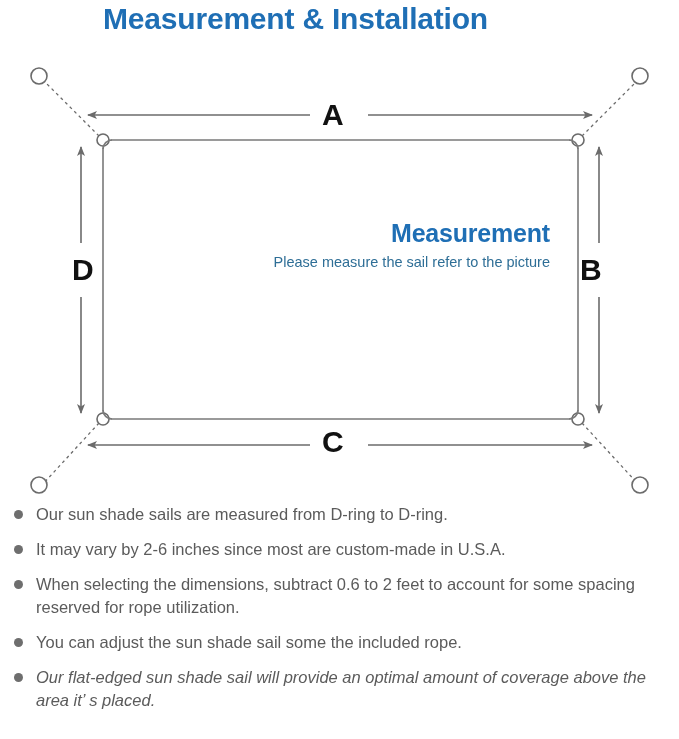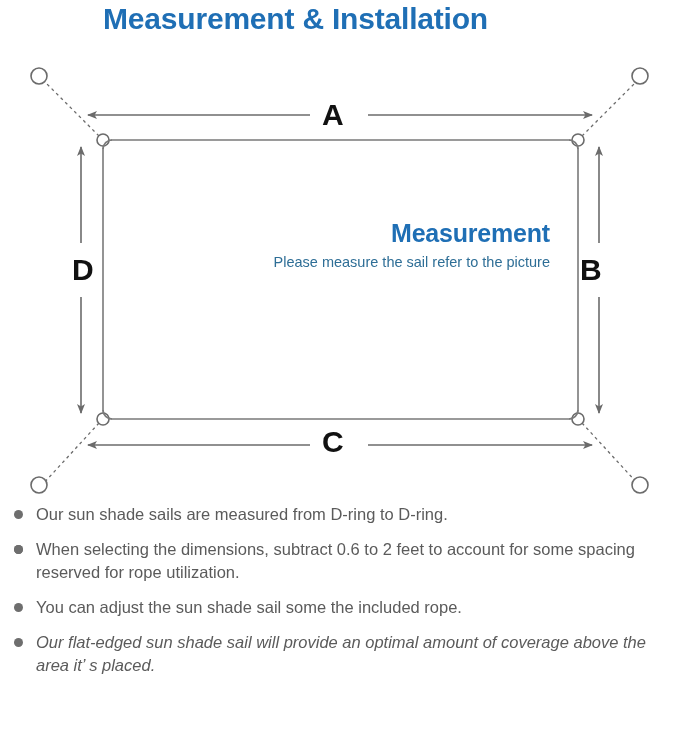--- a/index.html
+++ b/index.html
@@ -185,20 +185,21 @@
   </div>
 </div>
 
 <div id="notes-list">
   <div class="note-item">
     <span class="note-bullet"></span>
     <span>Our sun shade sails are measured from D-ring to D-ring.</span>
   </div>
   <div class="note-item">
     <span class="note-bullet"></span>
+    <span>It may vary by 2-6 inches since most are custom-made in U.S.A.</span>
   </div>
   <div class="note-item">
     <span class="note-bullet"></span>
     <span>When selecting the dimensions, subtract 0.6 to 2 feet to account for some spacing reserved for rope utilization.</span>
   </div>
   <div class="note-item">
     <span class="note-bullet"></span>
     <span>You can adjust the sun shade sail some the included rope.</span>
   </div>
   <div class="note-item">

